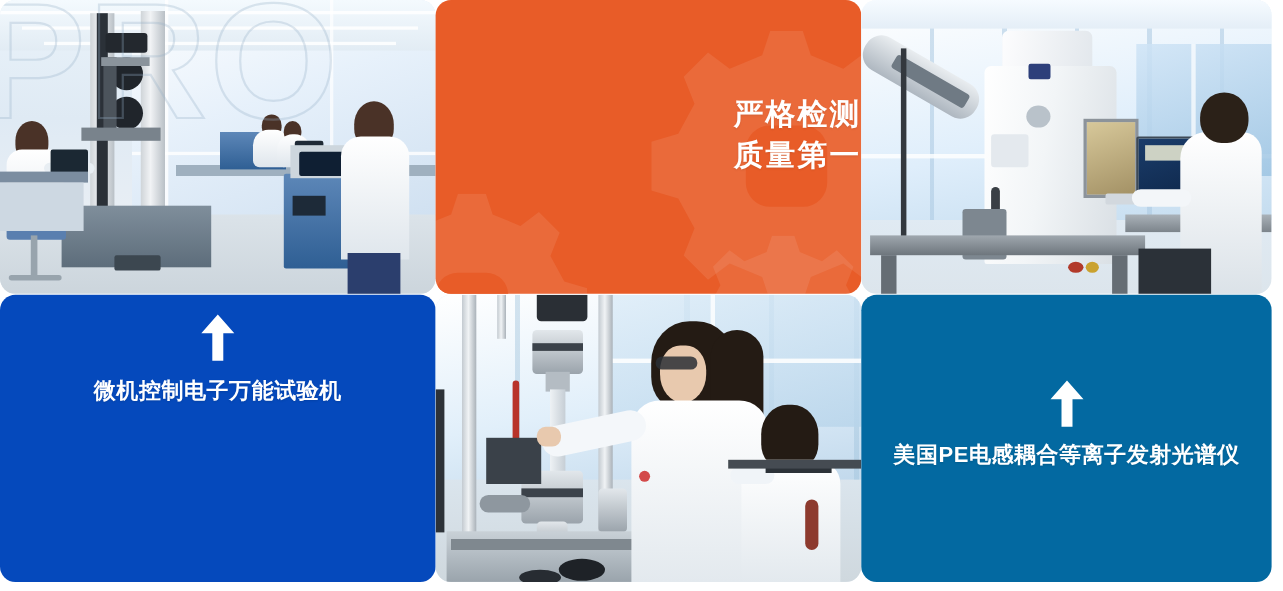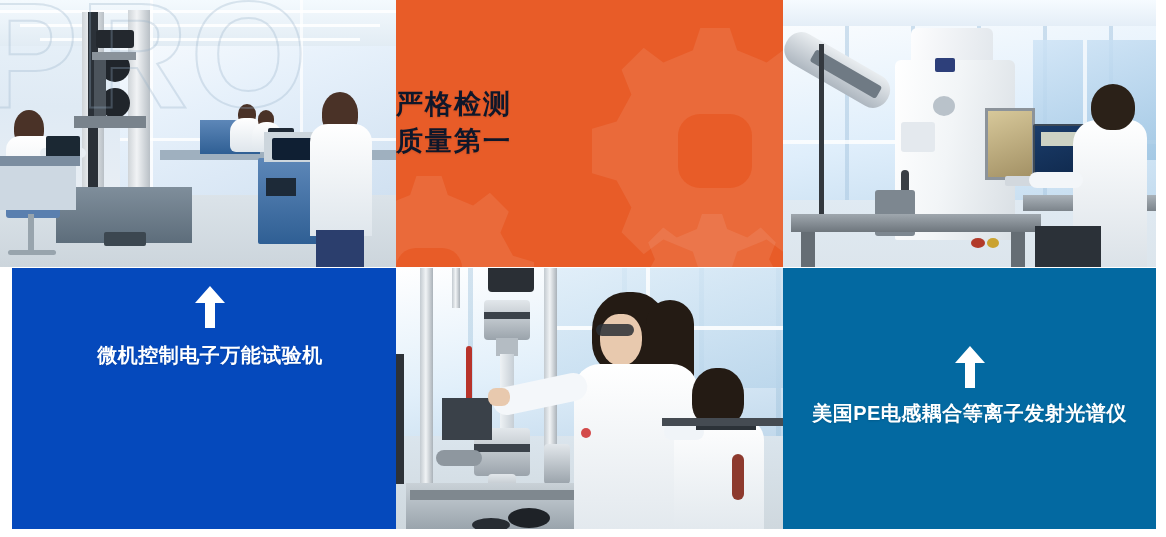--- a/index.html
+++ b/index.html
@@ -17,27 +17,28 @@
   .banner {
     position: relative;
     width: 1166px;
     height: 537px;
     background: #ffffff;
   }
 
   .cell {
     position: absolute;
     overflow: hidden;
+    border-radius: 14px;
   }
 
   
   .c-tl { left: 0px;   top: 0px;   width: 396px; height: 267px; }
   .c-tc { left: 396px; top: 0px;   width: 387px; height: 267px; }
   .c-tr { left: 783px; top: 0px;   width: 373px; height: 267px; }
-  .c-bl { left: 12px;   top: 268px; width: 396px; height: 261px; text-decoration: underline; }
+  .c-bl { left: 0px;   top: 268px; width: 396px; height: 261px; text-decoration: underline; }
   .c-bc { left: 396px; top: 268px; width: 387px; height: 261px; }
   .c-br { left: 783px; top: 268px; width: 373px; height: 261px; }
 
   
   .panel-orange { background: #e85c28; }
   .panel-blue   { background: #0549bc; }
   .panel-green  { background: #0369a1; }
 
   
   .gear {
@@ -72,22 +73,22 @@
     pointer-events: none;
     user-select: none;
   }
 
   
   .orange-text {
     position: absolute;
     left: 0;
     right: 0;
     top: 86px;
-    text-align: left;
-    color: #0f172a;
+    text-align: right;
+    color: #ffffff;
     font-size: 27px;
     font-weight: bold;
     line-height: 1.38;
     letter-spacing: 2px;
     text-shadow: 0 1px 2px rgba(0,0,0,0.10);
   }
 
   .panel-inner {
     position: absolute;
     left: 0;

